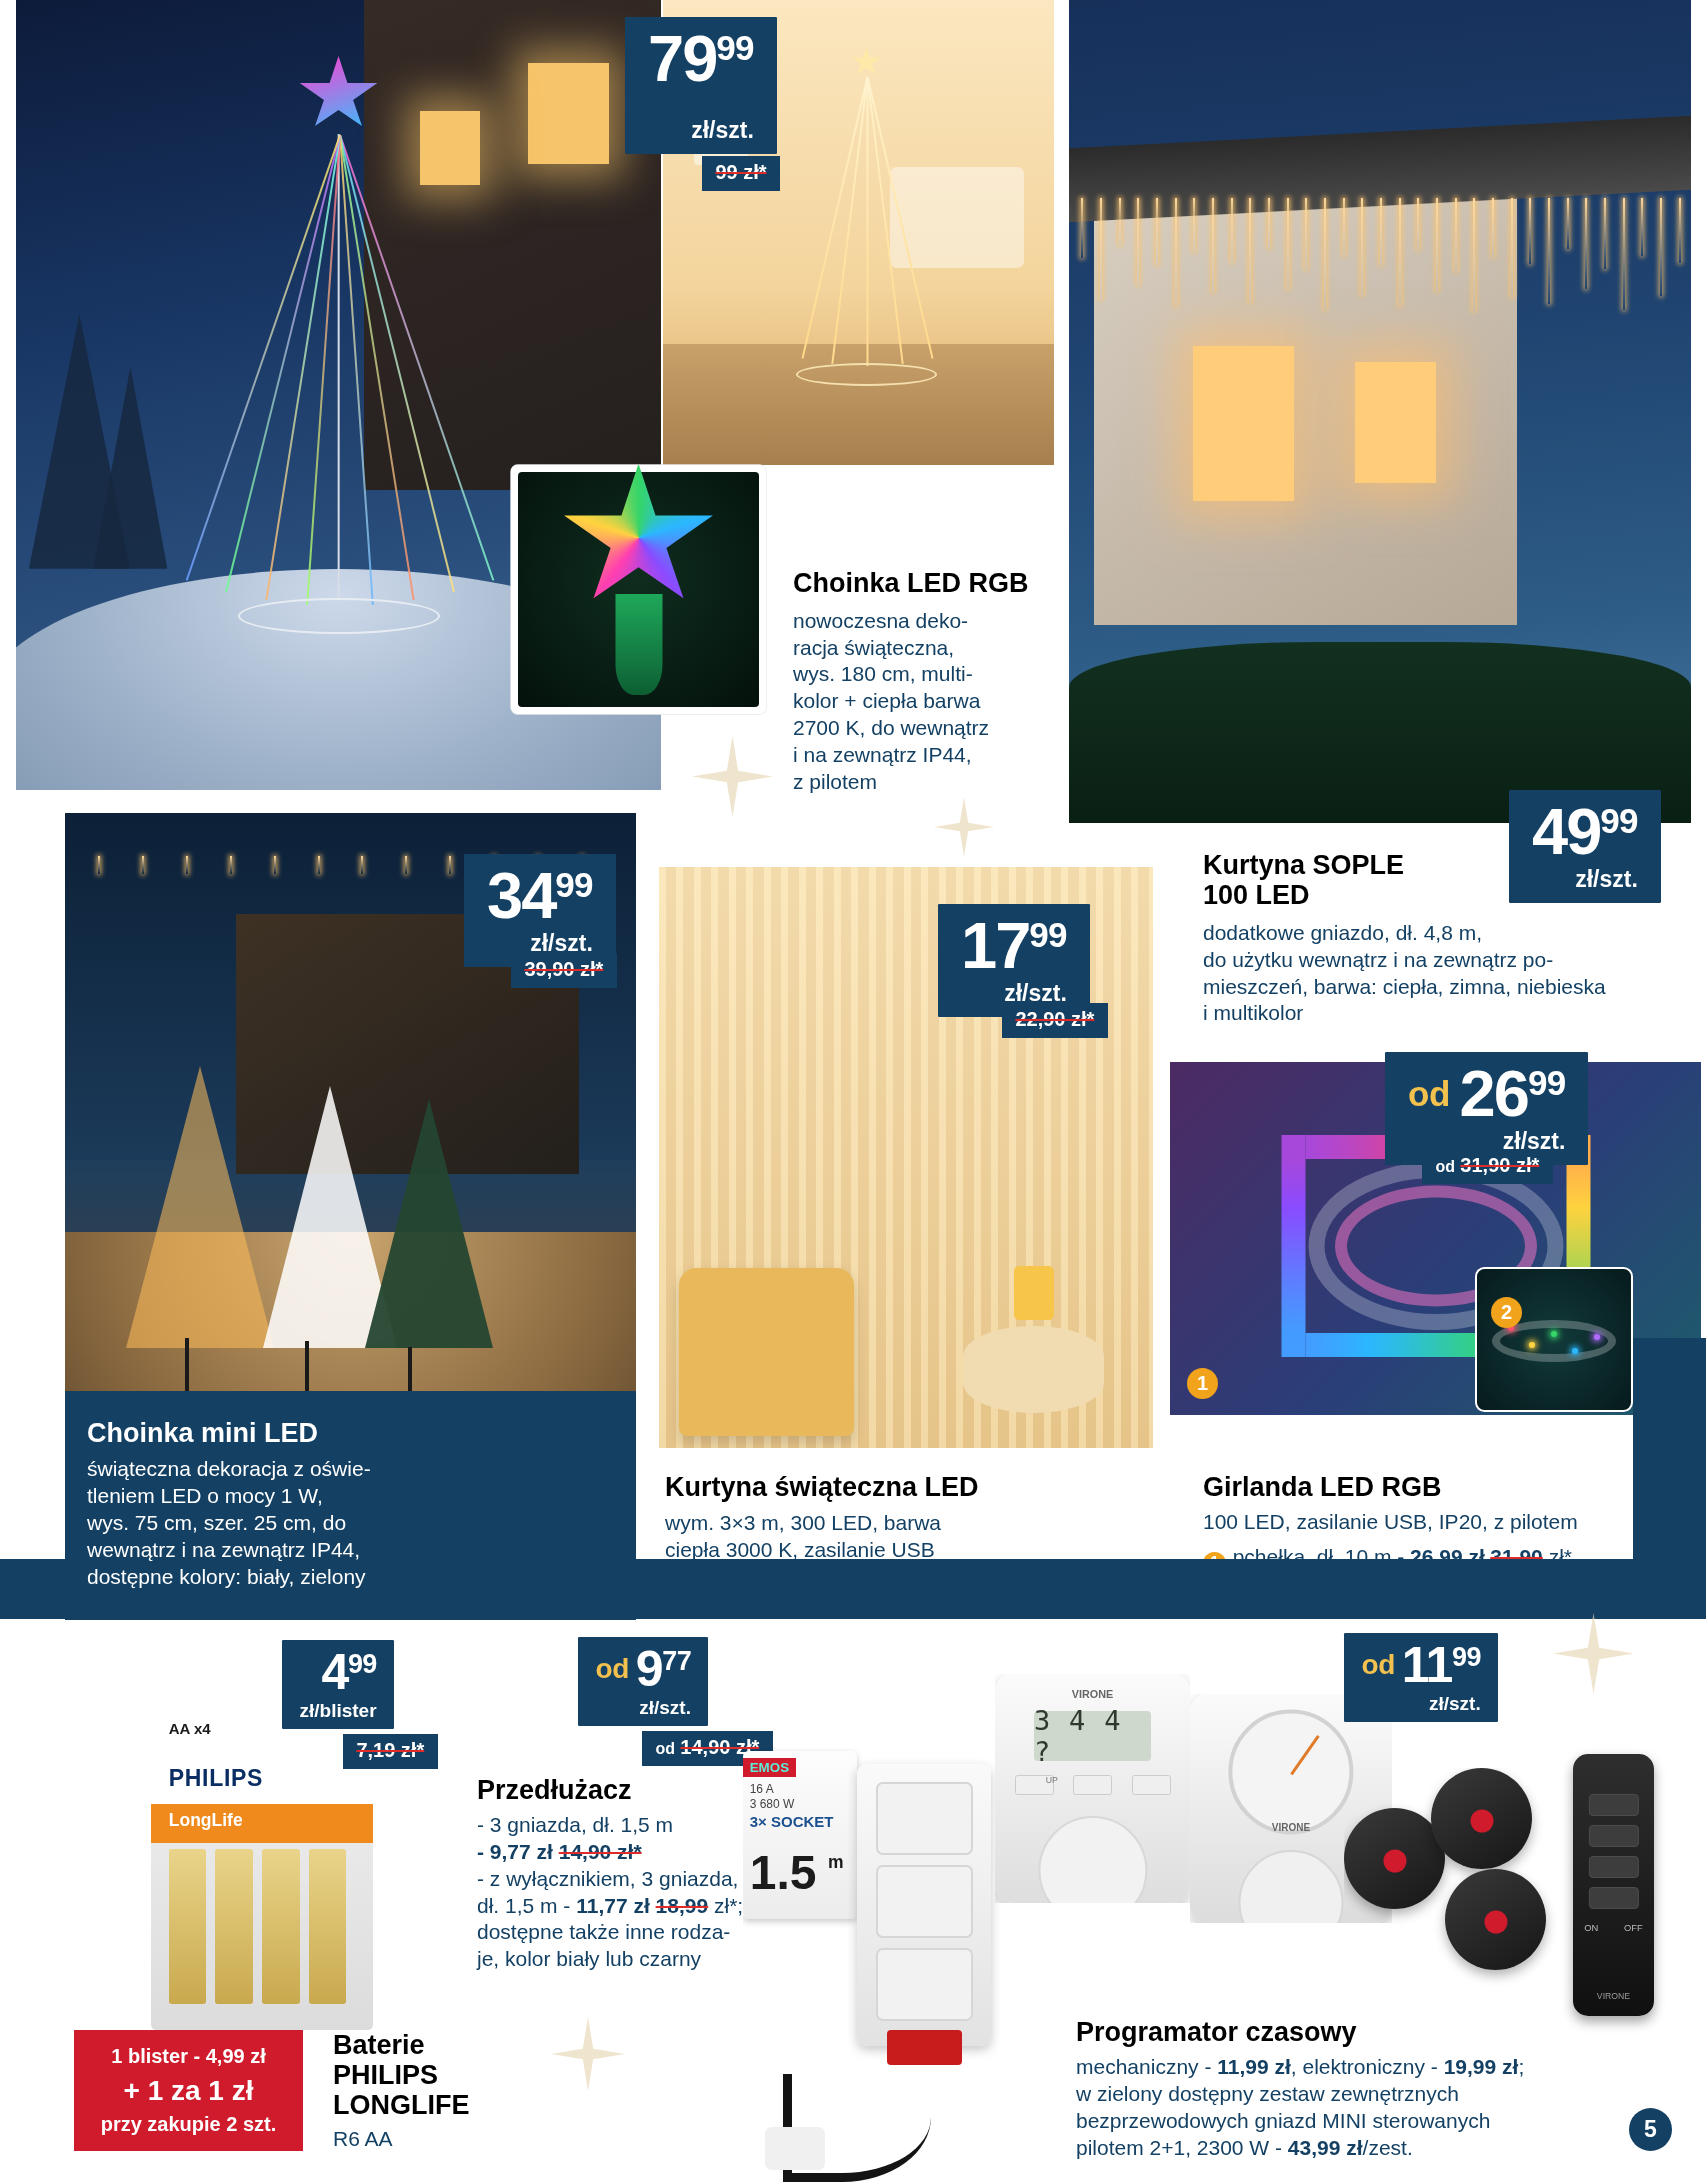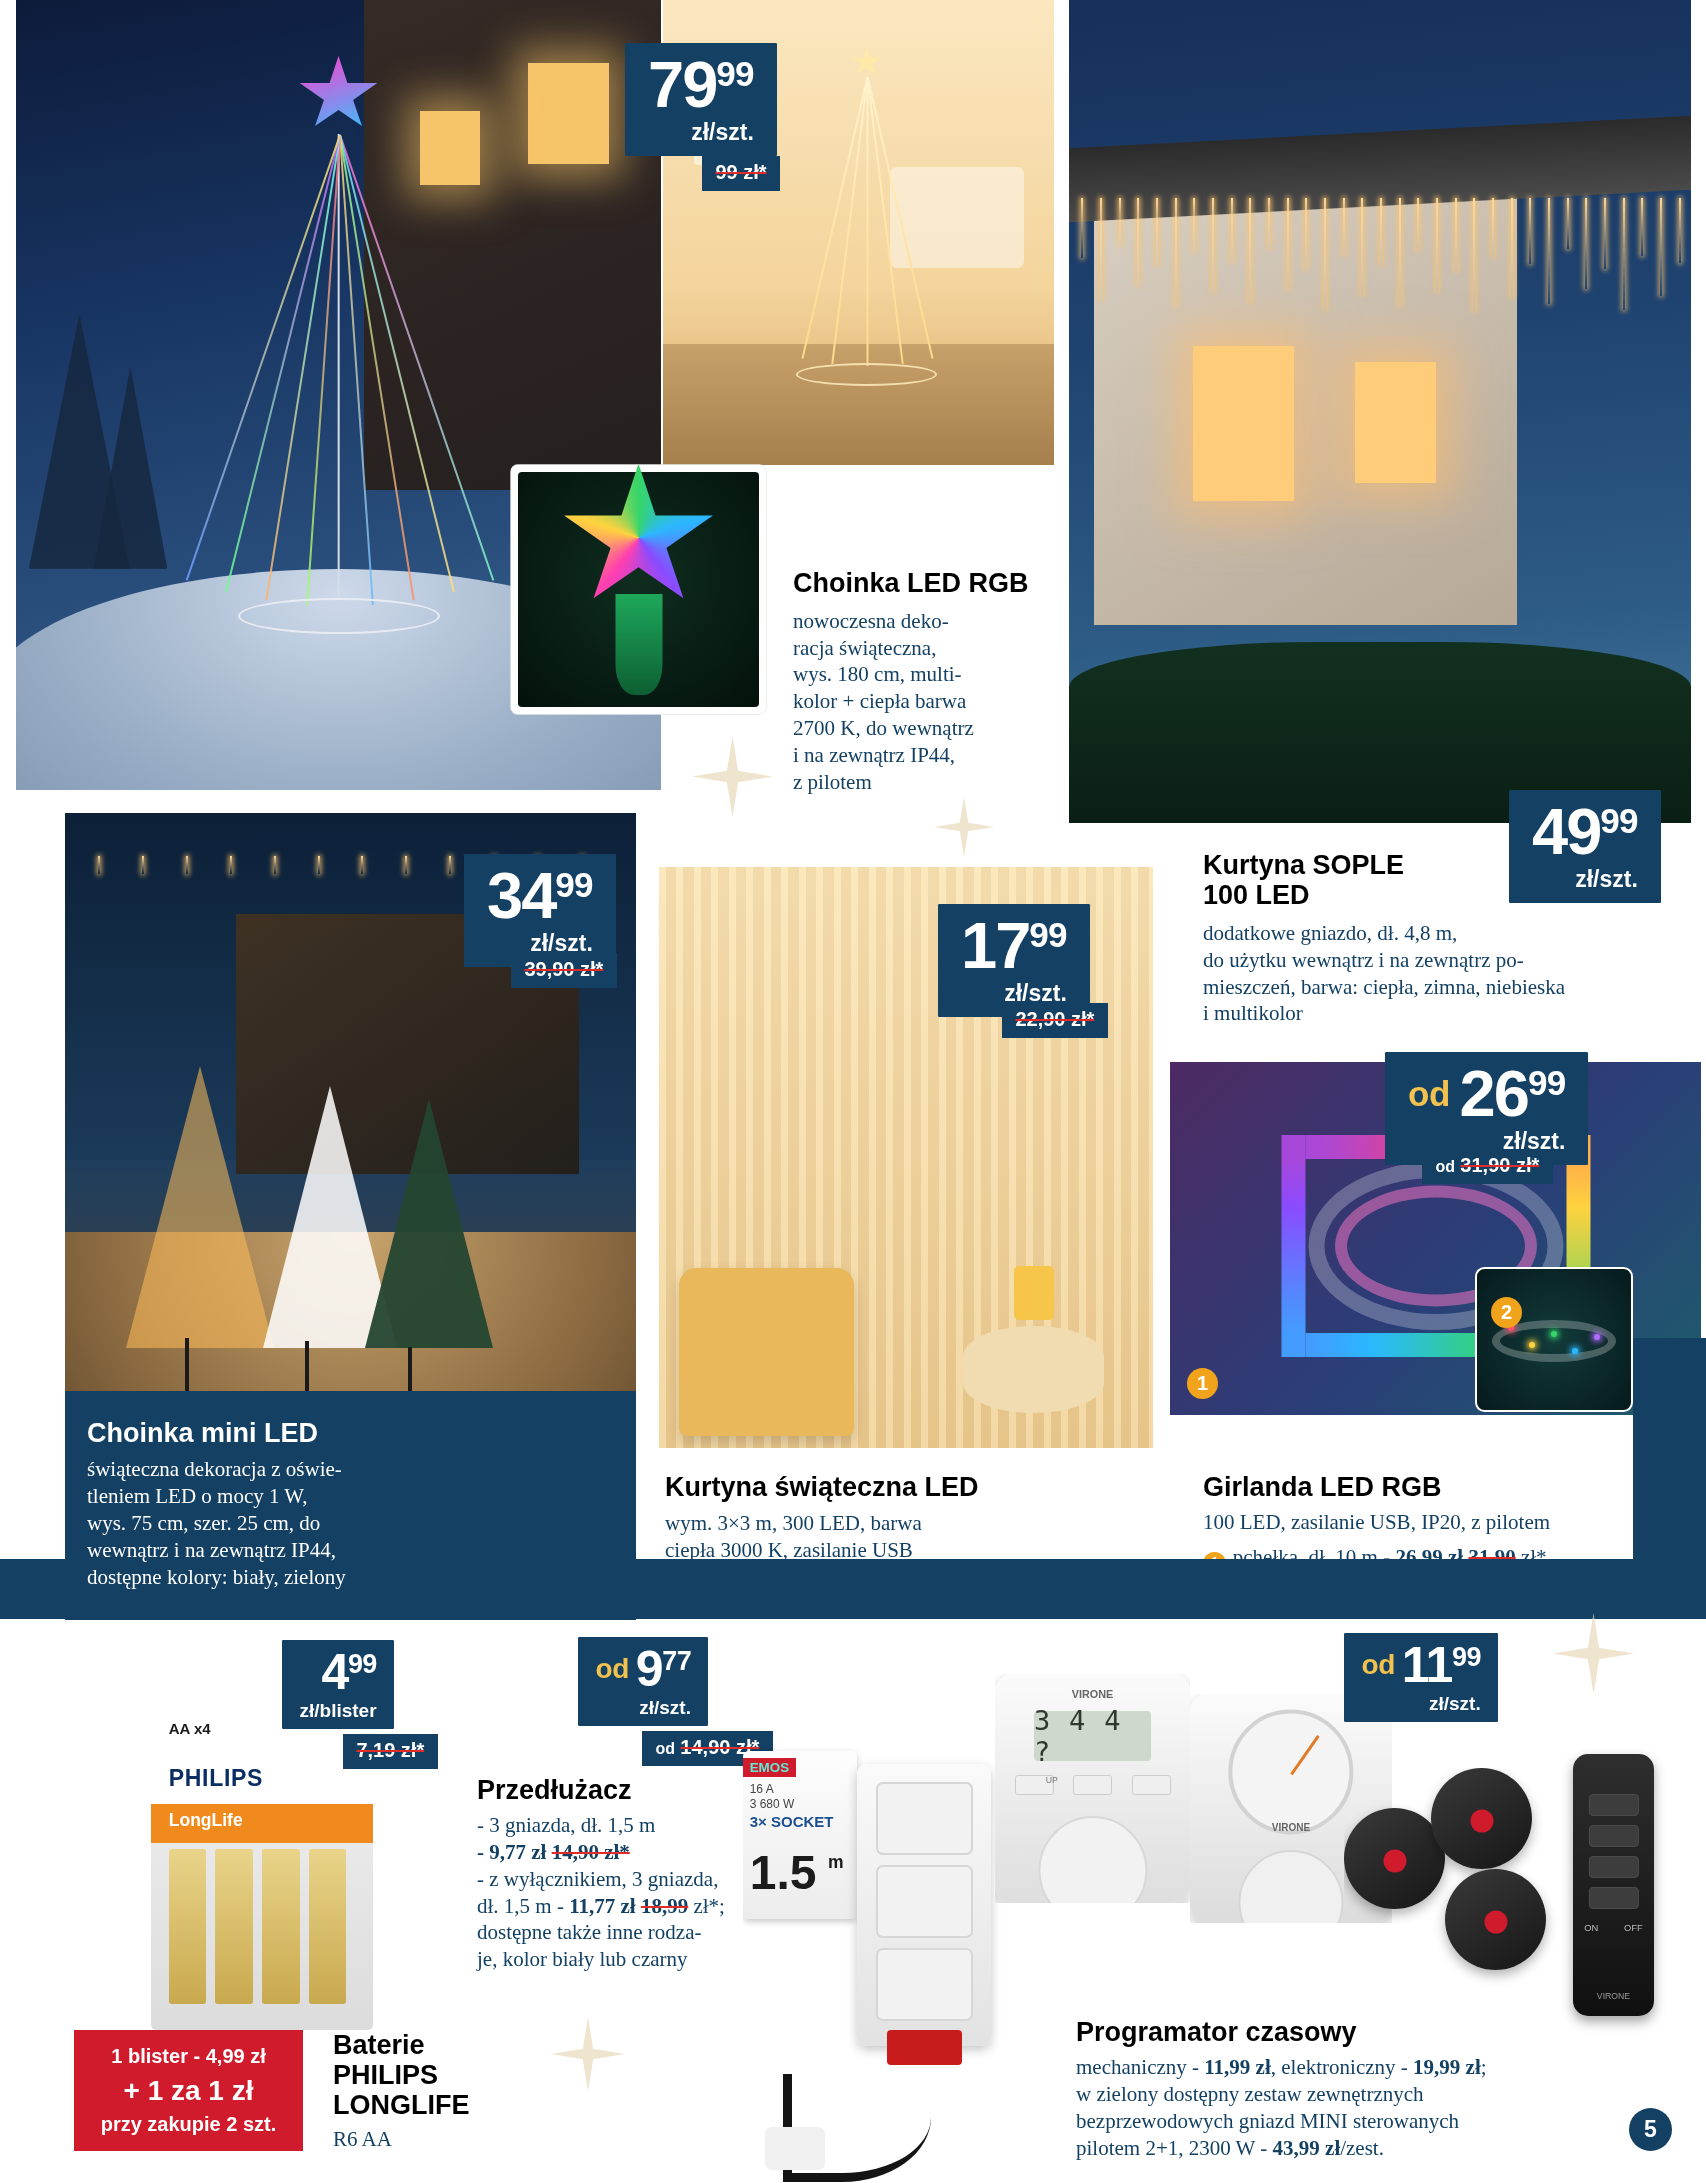--- a/index.html
+++ b/index.html
@@ -57,21 +57,21 @@
   }
   .oldprice .strike {
     text-decoration: line-through;
     text-decoration-color: #e02b2b;
     text-decoration-thickness: 2px;
   }
   .oldprice .od-s { color: #ffffff; font-size: 16px; font-weight: 700;}
 
   
   .prod-title { font-weight: 800; color: #000000; font-size: 27px; line-height: 1.12; }
-  .prod-desc  { color: #134063; font-size: 21px; line-height: 1.28; font-family: Liberation Serif, serif; }
+  .prod-desc  { color: #134063; font-size: 21px; line-height: 1.28; }
   .prod-title.white, .prod-desc.white { color: #ffffff; }
 
   .inline-strike {
     text-decoration: line-through;
     text-decoration-color: #e02b2b;
     text-decoration-thickness: 2px;
   }
   .bold { font-weight: 700; }
 
   .bullet-num {
@@ -272,21 +272,21 @@
       <div style="position:absolute;left:50%;top:0;transform:translateX(-50%);width:31px;height:30px;background:#ffe9a8;clip-path:polygon(50% 0%,61% 35%,98% 35%,68% 57%,79% 91%,50% 70%,21% 91%,32% 57%,2% 35%,39% 35%);filter:drop-shadow(0 0 10.8px #ffd98a);"></div>
       <div class="cone-line" style="left:50%;top:30px;height:289px;transform:rotate(-13deg);background:linear-gradient(#fff3cf,#ffd98a);"></div>
       <div class="cone-line" style="left:50%;top:30px;height:289px;transform:rotate(-7deg);background:linear-gradient(#fff3cf,#ffd98a);"></div>
       <div class="cone-line" style="left:50%;top:30px;height:289px;transform:rotate(0deg);background:linear-gradient(#fff3cf,#ffd98a);"></div>
       <div class="cone-line" style="left:50%;top:30px;height:289px;transform:rotate(7deg);background:linear-gradient(#fff3cf,#ffd98a);"></div>
       <div class="cone-line" style="left:50%;top:30px;height:289px;transform:rotate(13deg);background:linear-gradient(#fff3cf,#ffd98a);"></div>
       <div style="position:absolute;left:50%;top:316px;transform:translateX(-50%);width:141px;height:23px;border:2px solid #f4e0ae;border-radius:50%;"></div>
     </div>
   </div>
 
-  <div class="pricetag" style="left:625px;top:43px;">
+  <div class="pricetag" style="left:625px;top:17px;gap:24px;">
     <div class="row">
       <span class="main">79</span>
       <span class="cents">99</span>
     </div>
     <span class="unit">zł/szt.</span>
   </div>
   <div class="oldprice" style="left:702px;top:156px;">
     <span class="strike">99 zł*</span>
   </div>
 

